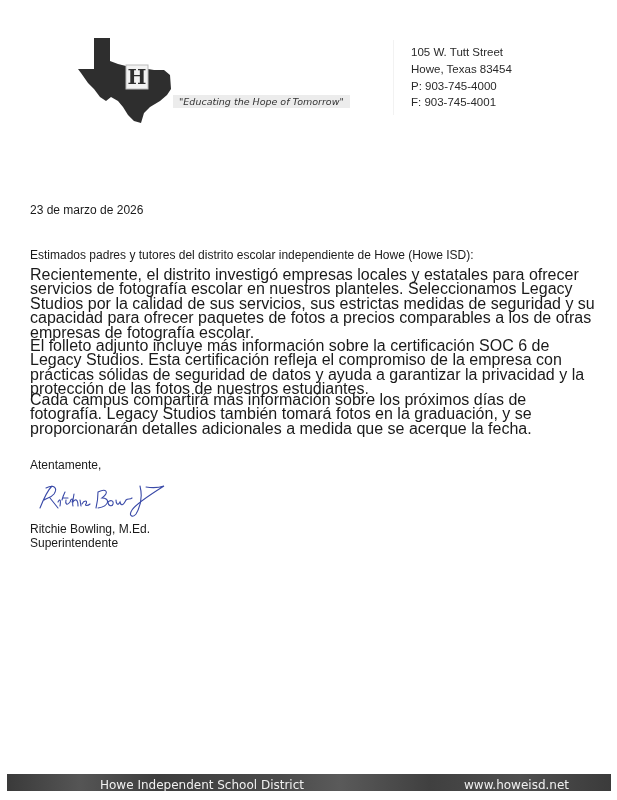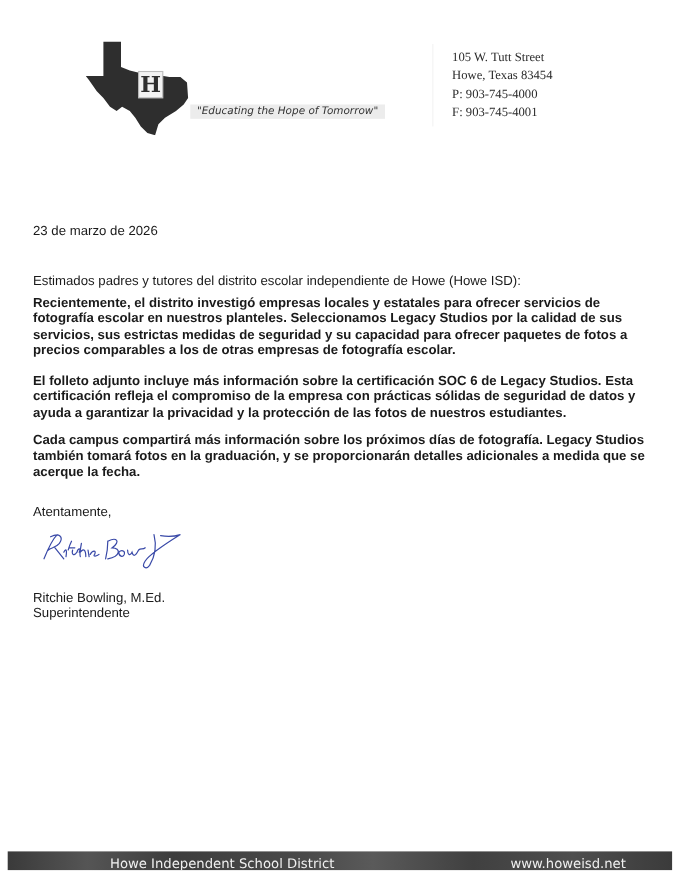--- a/index.html
+++ b/index.html
@@ -14,35 +14,35 @@
     font-size: 32px; letter-spacing: 0.5px; color: #2b2b2b; white-space: nowrap; line-height: 1;
   }
   .brand-name b { font-weight: bold; }
   .brand-name span.light { font-weight: normal; }
   .tagline {
     position: absolute; left: 95px; top: 58px; background: #ececec; padding: 1px 6px;
     font-family: "DejaVu Sans", sans-serif; font-style: italic; font-size: 9.5px;
     color: #333; white-space: nowrap;
   }
   .address {
-    position: absolute; left: 411px; top: 44px; font-family: Liberation Serif, serif;
+    position: absolute; left: 411px; top: 44px; font-family: Liberation Sans, sans-serif;
     font-size: 11.5px; line-height: 16.8px; color: #2a2a2a;
   }
   .address div { white-space: nowrap; }
   .vline { position: absolute; left: 393px; top: 40px; width: 1px; height: 75px; background: #f2f2f2; }
 
   .date { position: absolute; left: 30px; top: 203px; font-size: 12px; }
   .salutation { position: absolute; left: 30px; top: 248px; font-size: 12px; white-space: nowrap; }
-  .para { position: absolute; left: 30px; width: 565px; font-size: 12px; line-height: 14.4px; font-weight: bold; }
+  .para { position: absolute; left: 30px; width: 565px; font-size: 16px; line-height: 14.4px; }
   .p1 { top: 268px; }
   .p2 { top: 339px; }
   .p3 { top: 393px; }
   .closing { position: absolute; left: 30px; top: 458px; font-size: 12px; }
   .signature { position: absolute; left: 36px; top: 478px; width: 140px; height: 42px; }
-  .signer { position: absolute; left: 30px; top: 536px; font-size: 12px; line-height: 14.4px; }
+  .signer { position: absolute; left: 30px; top: 522px; font-size: 12px; line-height: 14.4px; }
 
   .footer-bar {
     position: absolute; left: 7px; top: 774px; width: 604px; height: 17px;
     background: linear-gradient(90deg, #3a3a3a 0%, #555 12%, #3d3d3d 25%, #4a4a4a 45%, #5a5a5a 55%, #404040 70%, #4e4e4e 85%, #3b3b3b 100%);
     overflow: hidden;
   }
   .footer-left, .footer-right {
     position: absolute; top: 5px; font-family: "DejaVu Sans", sans-serif; font-size: 12px;
     color: #f0f0f0; white-space: nowrap; line-height: 1;
   }

